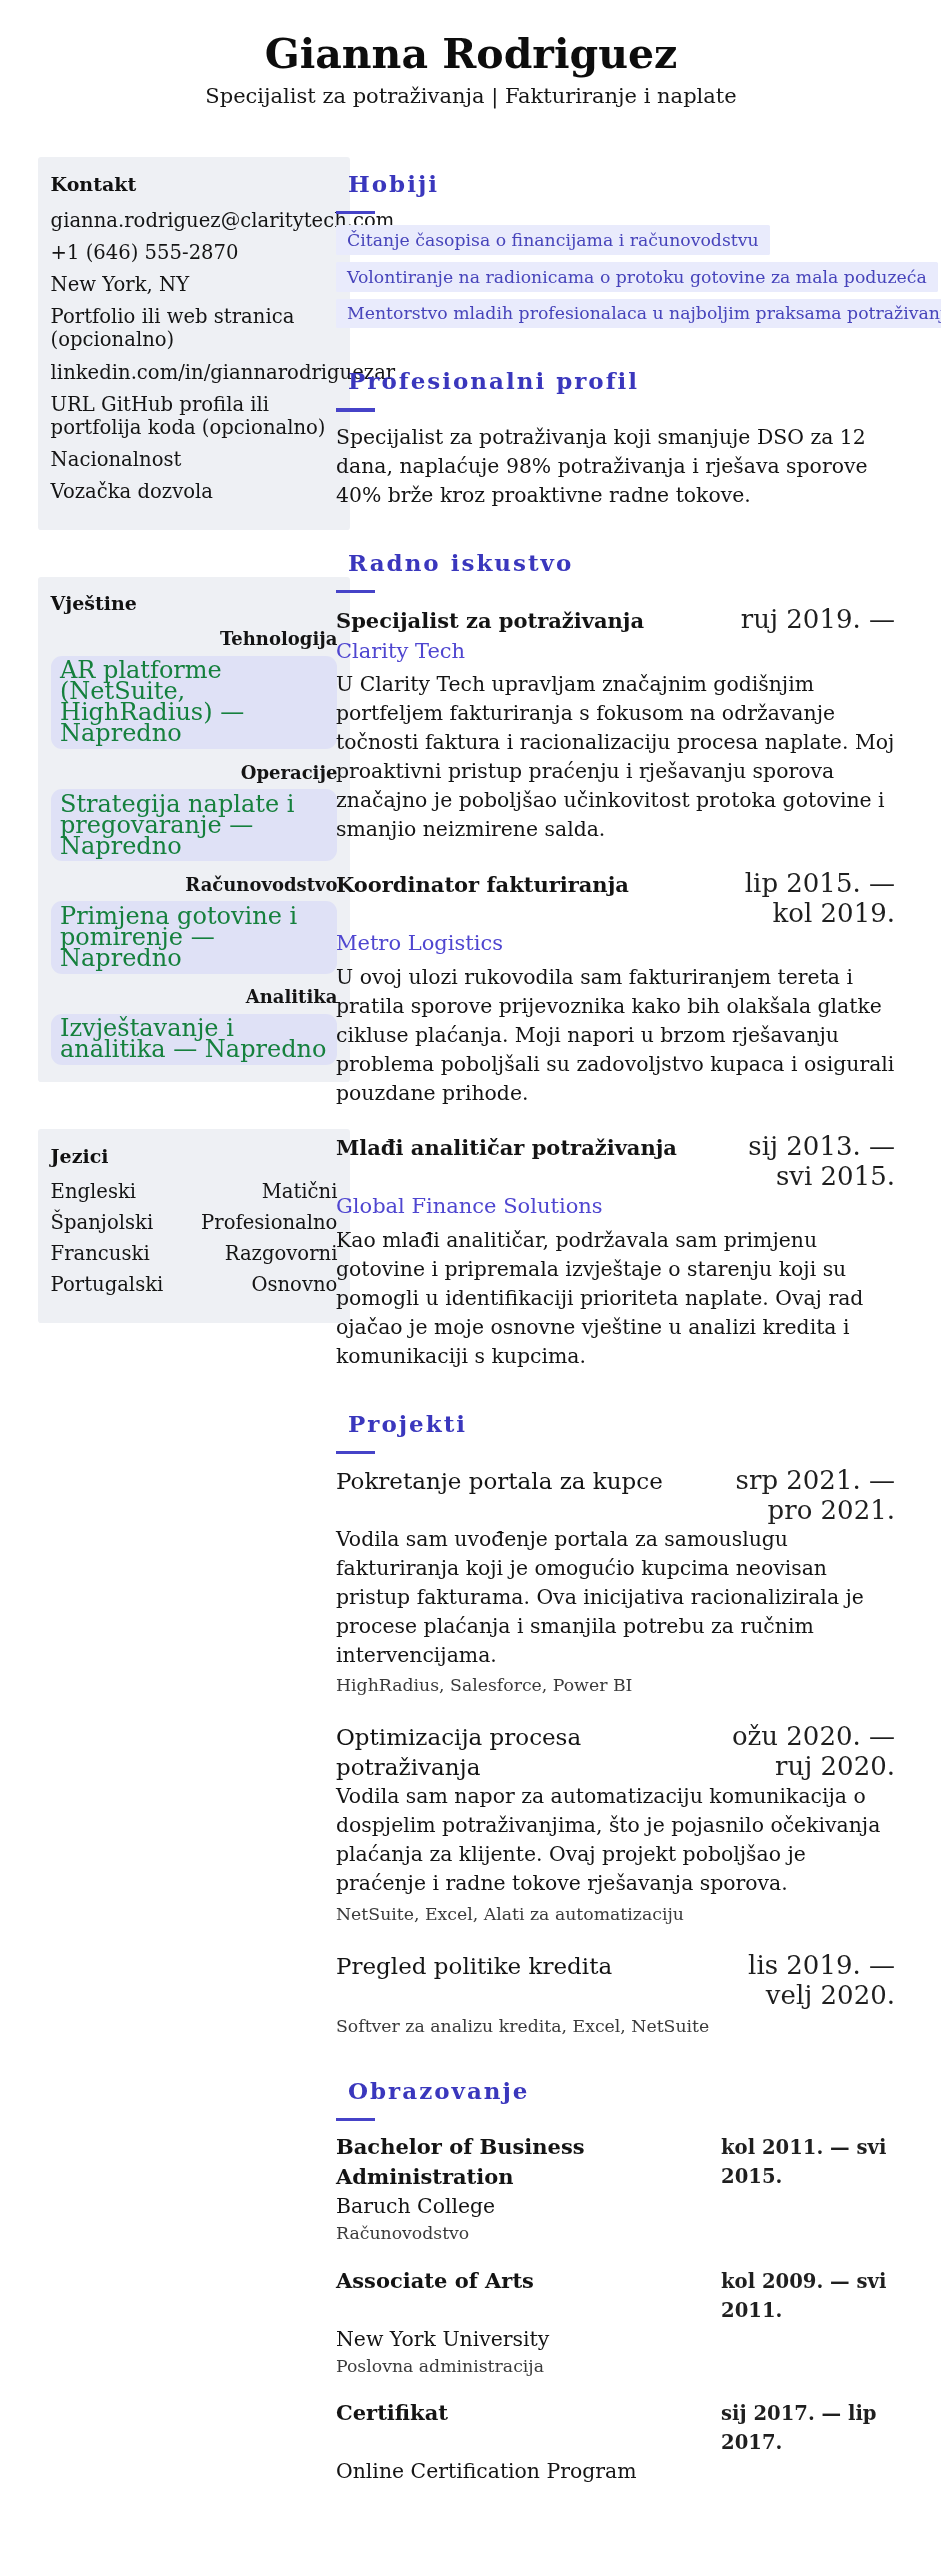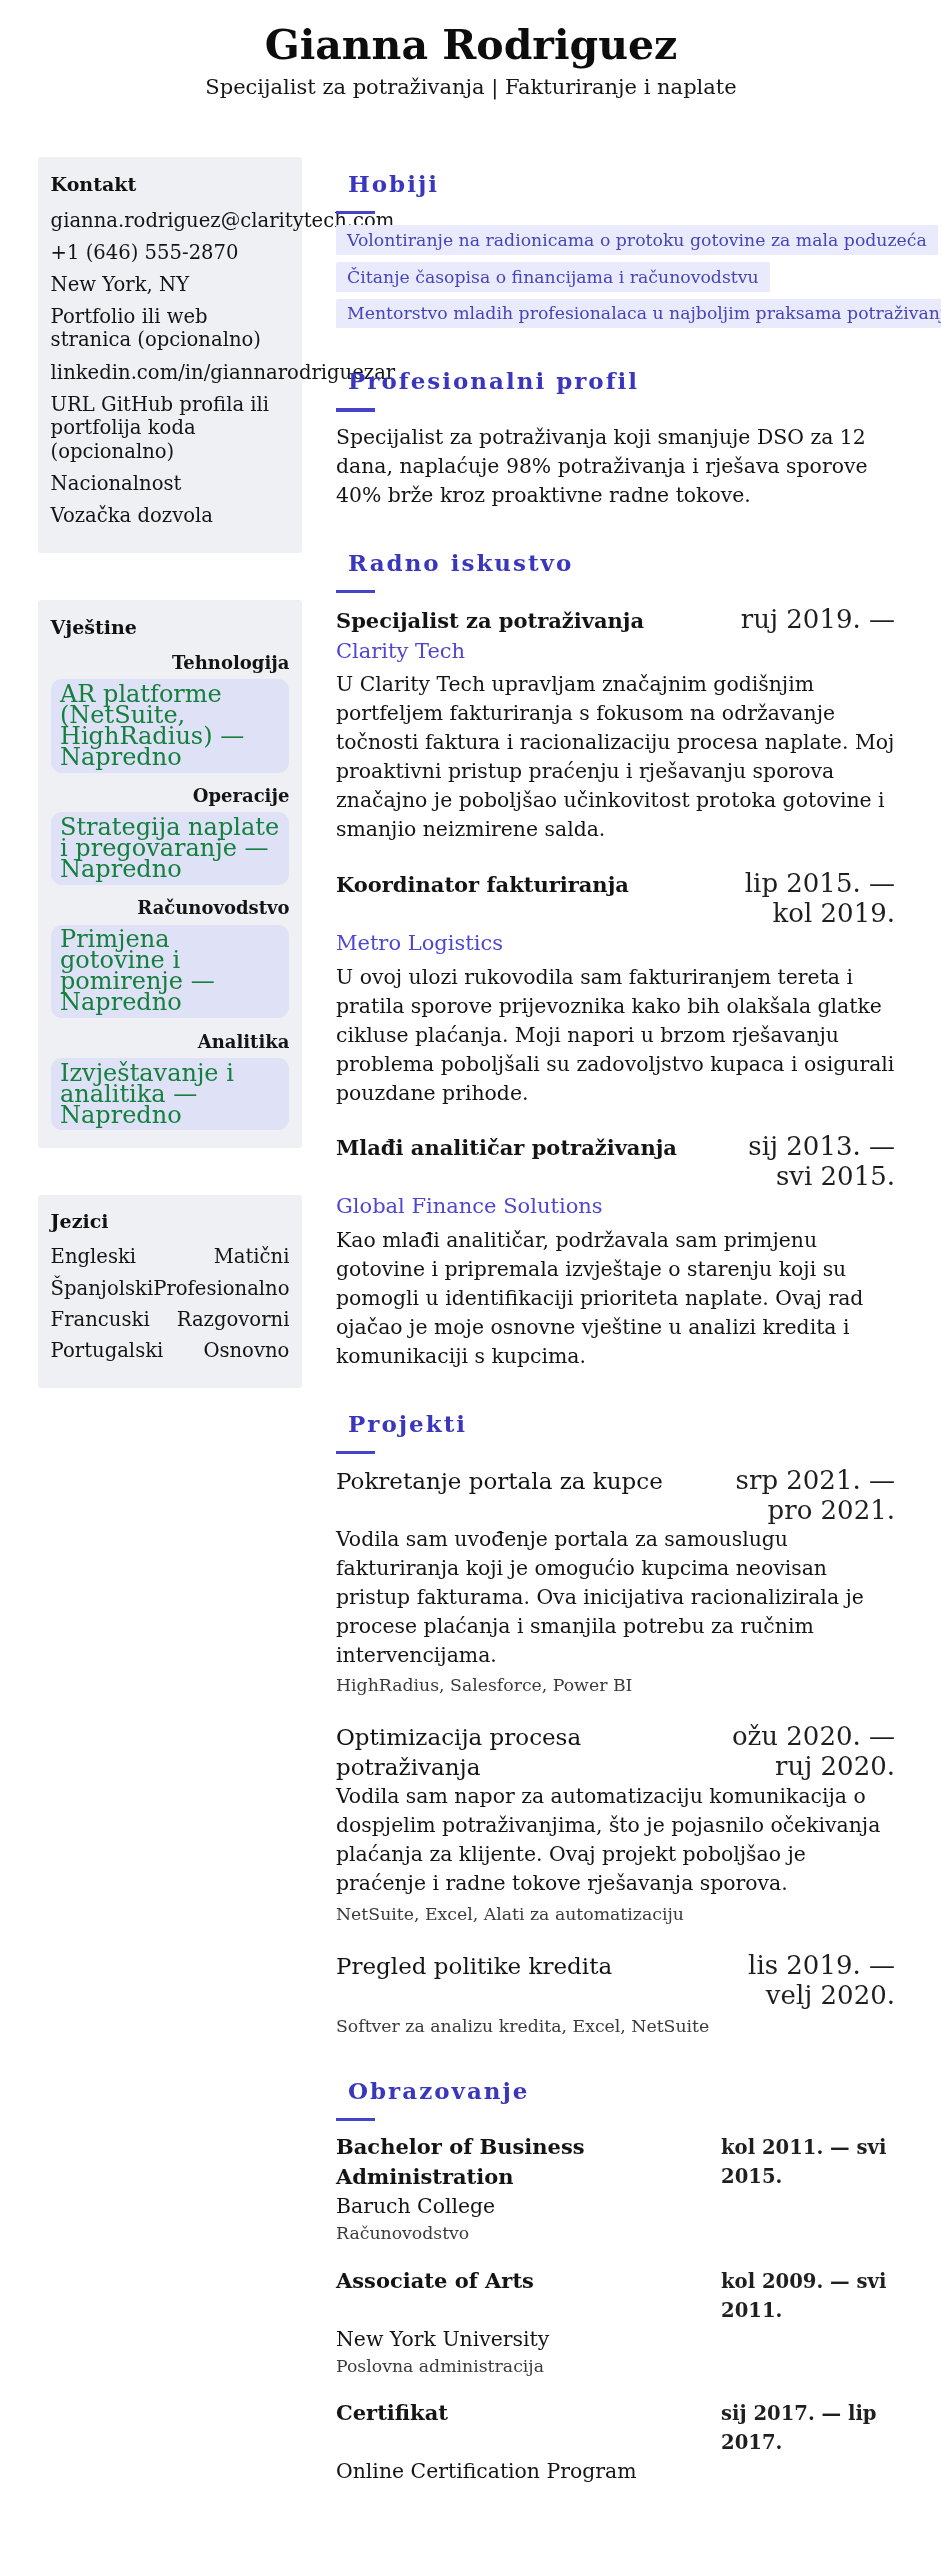--- a/index.html
+++ b/index.html
@@ -1,25 +1,25 @@
 <!DOCTYPE html>
 <html style="font-size:12.6px"><head>
 <meta charset="utf-8">
 <style>
   html,body { margin:0; padding:0; background:#ffffff; }
   .page { position:relative; width:942px; height:2576px; background:#fff;
           font-family:"DejaVu Serif", serif; color:#141414; overflow:hidden; }
 
   
-  .hdr { text-align:center; padding-top:22px; }
+  .hdr { text-align:center; padding-top:31px; }
   .hdr h1 { font-size:41px; line-height:47px; margin:0; font-weight:bold; color:#0d0d0d; }
   .hdr .sub { font-size:21px; margin-top:6.3px; color:#161616; }
 
   
-  .sidebar { position:absolute; left:38px; top:157px; width:264px; }
+  .sidebar { position:absolute; left:38px; top:157px; width:312px; }
   .box { background:#eef0f4; border-radius:3.1px; padding:15.7px 12.6px 17.3px; margin-bottom:47px; }
   .box h2 { font-size:19px; margin:0 0 14px; color:#111; }
   .c-item { font-size:19.6px; line-height:23.5px; margin-bottom:8.6px; }
   .c-item.nowrap { white-space:nowrap; }
   .sk-label { font-size:18px; font-weight:bold; margin:12.6px 0 6.3px;text-align:right; }
   .s-pill { background:#dfe1f6; color:#15803d; font-size:24px; line-height:21px;
             padding:4.7px 9.4px; border-radius:11px; }
   .lang { display:flex; justify-content:space-between; font-size:19.6px; line-height:21px; margin-bottom:10.2px; }
 
   
@@ -104,22 +104,22 @@
 
   </aside>
 
   <main class="main">
 
     <section class="section">
       <div class="tblock">
         <h2 class="stitle">Hobiji</h2>
         <div class="rule"></div>
       </div>
+      <div class="h-pill">Čitanje časopisa o financijama i računovodstvu</div>
       <div class="h-pill">Volontiranje na radionicama o protoku gotovine za mala poduzeća</div>
-      <div class="h-pill">Čitanje časopisa o financijama i računovodstvu</div>
       <div class="h-pill">Mentorstvo mladih profesionalaca u najboljim praksama potraživanja</div>
     </section>
 
     <section class="section">
       <div class="tblock">
         <h2 class="stitle">Profesionalni profil</h2>
         <div class="rule"></div>
       </div>
       <p class="body">Specijalist za potraživanja koji smanjuje DSO za 12 dana, naplaćuje 98% potraživanja i rješava sporove 40% brže kroz proaktivne radne tokove.</p>
     </section>

